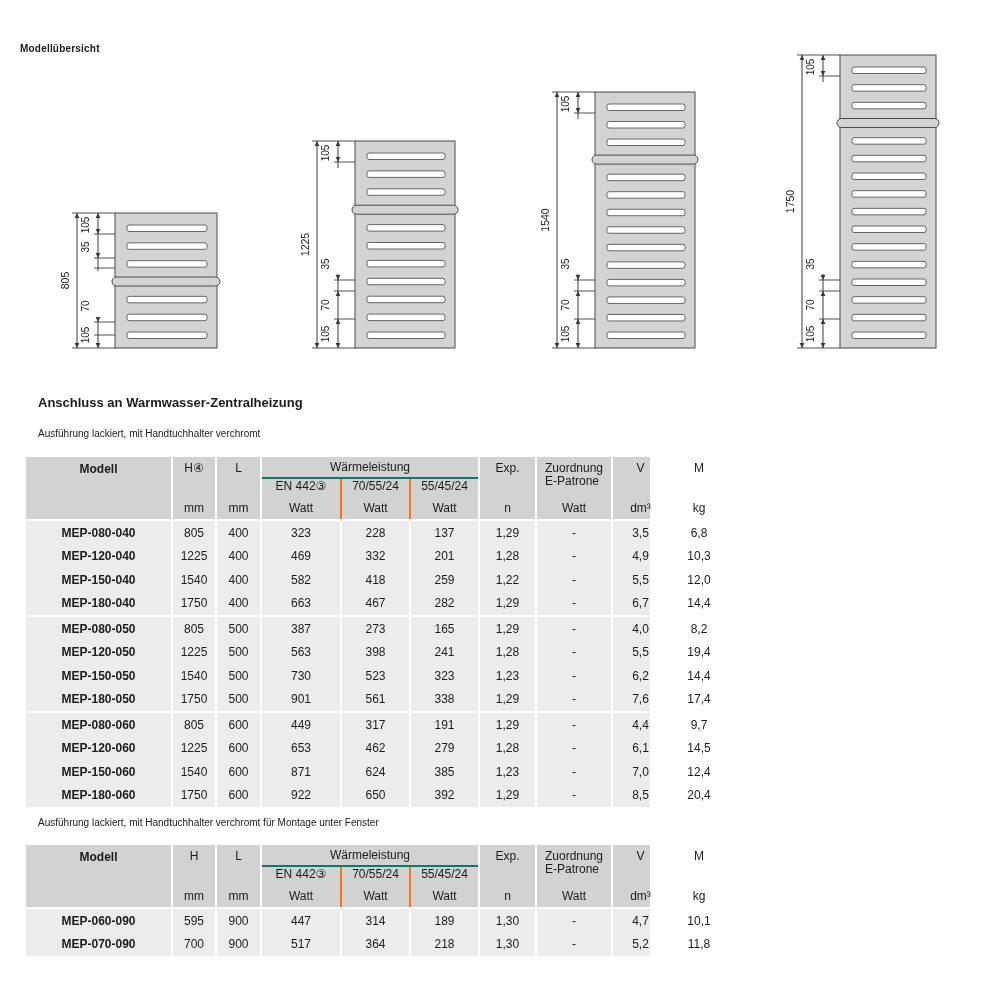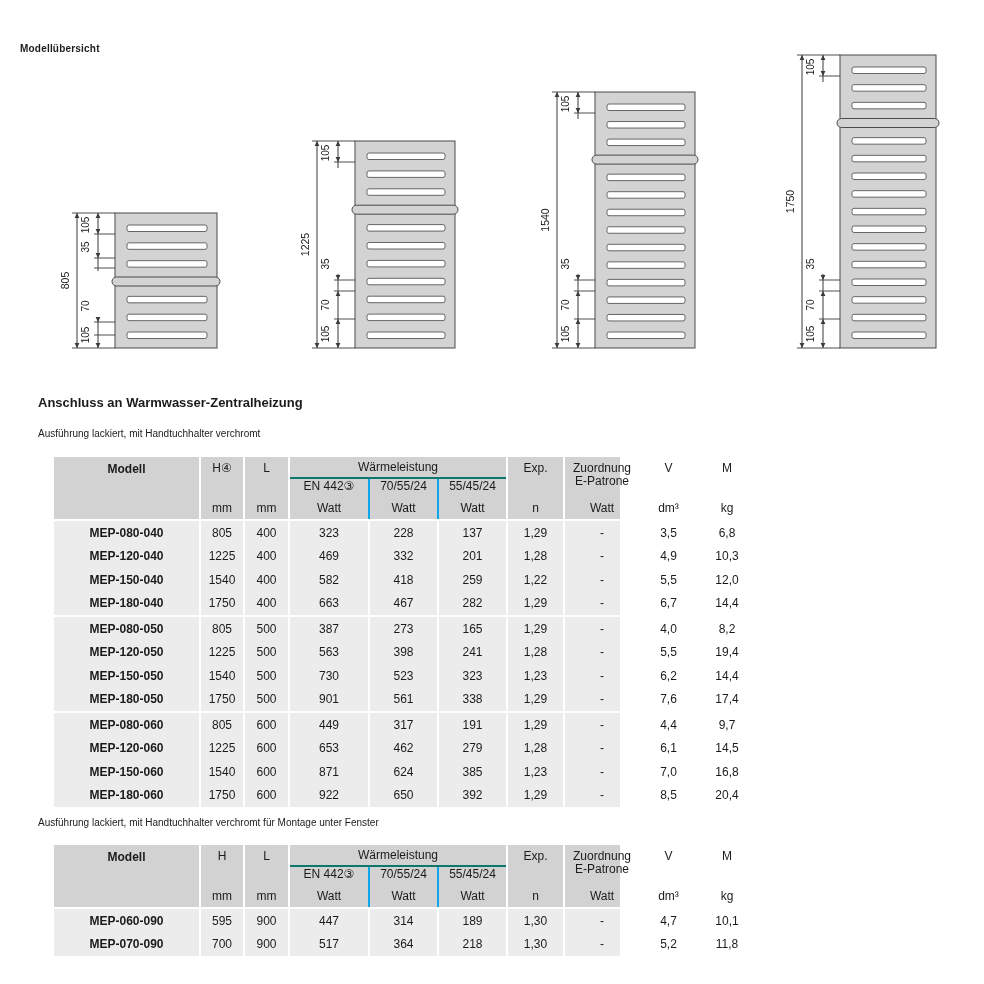--- a/index.html
+++ b/index.html
@@ -8,42 +8,42 @@
     font-family:"Liberation Sans","DejaVu Sans",sans-serif;
     color:var(--txt,#1b1b1b);
     -webkit-font-smoothing:antialiased;
   }
   .page-title{position:absolute;left:20px;top:43px;font-size:10px;font-weight:bold;letter-spacing:.2px;}
   #drawings{position:absolute;left:0;top:0;}
   .section-heading{position:absolute;left:38px;top:395px;font-size:13px;font-weight:bold;}
   .caption{position:absolute;left:38px;font-size:10px;font-weight:normal;}
   #cap1{top:428px;}
   #cap2{top:817px;}
-  .dtable{position:absolute;left:54px;width:566px;font-size:12px;}
+  .dtable{position:absolute;left:26px;width:624px;font-size:12px;}
   #table1{top:457px;}
   #table2{top:845px;}
 
   
   .thead{
     display:grid;
     grid-template-columns:145px 44px 45px 218px 57px 76px 57px 60px;
     height:62px;background:var(--hbg,#d2d2d2);margin-bottom:2px;
   }
   .thead > div{box-sizing:border-box;}
   .thead > div:not(:first-child){border-left:2px solid #fff;}
   .hc{display:flex;flex-direction:column;justify-content:space-between;align-items:center;
       padding:5px 0 4px;line-height:13px;text-align:center;box-sizing:border-box;}
   .hc.modell{justify-content:flex-start;font-weight:bold;padding-top:6px;}
-  .htop{display:flex;flex-direction:column;align-items:center;}
+  .htop{display:flex;flex-direction:column;align-items:flex-start;}
   .hunit{display:block;}
   .hgroup{display:flex;flex-direction:column;}
   .gtitle{height:20px;display:flex;align-items:center;justify-content:center;border-bottom:2px solid #0f766e;}
   .gsub{flex:1;display:grid;grid-template-columns:78px 69px 69px;}
   .gsub > div{box-sizing:border-box;}
-  .gsub > div:not(:first-child){border-left:2px solid #0ea5e9;}
+  .gsub > div:not(:first-child){border-left:2px solid #f97316;}
   .gsub .hc{padding-top:1px;}
 
   
   .tgroup{margin-bottom:2px;}
   .trow{
     display:grid;
     grid-template-columns:145px 44px 45px 80px 69px 69px 57px 76px 57px 60px;
     height:23.5px;background:var(--rbg,#ececec);
   }
   .trow > div{display:flex;align-items:center;justify-content:center;box-sizing:border-box;}
@@ -402,21 +402,21 @@
       <div class="trow">
         <div class="model">MEP-150-060</div>
         <div>1540</div>
         <div>600</div>
         <div>871</div>
         <div>624</div>
         <div>385</div>
         <div>1,23</div>
         <div>-</div>
         <div>7,0</div>
-        <div>16,8</div>
+        <div>12,4</div>
       </div>
       <div class="trow">
         <div class="model">MEP-180-060</div>
         <div>1750</div>
         <div>600</div>
         <div>922</div>
         <div>650</div>
         <div>392</div>
         <div>1,29</div>
         <div>-</div>

